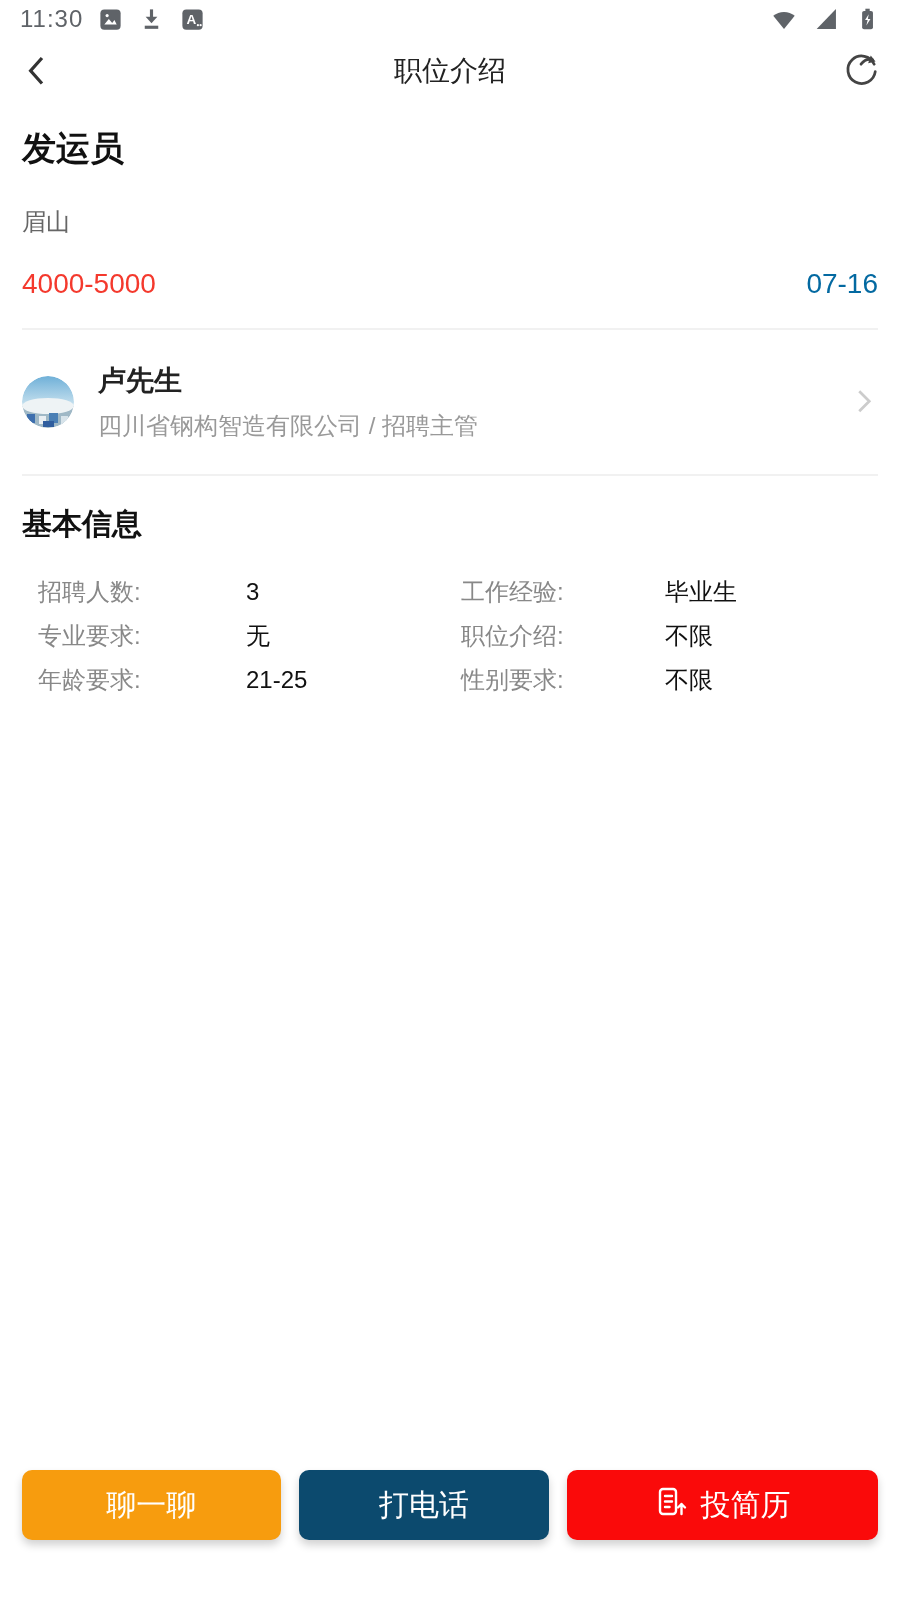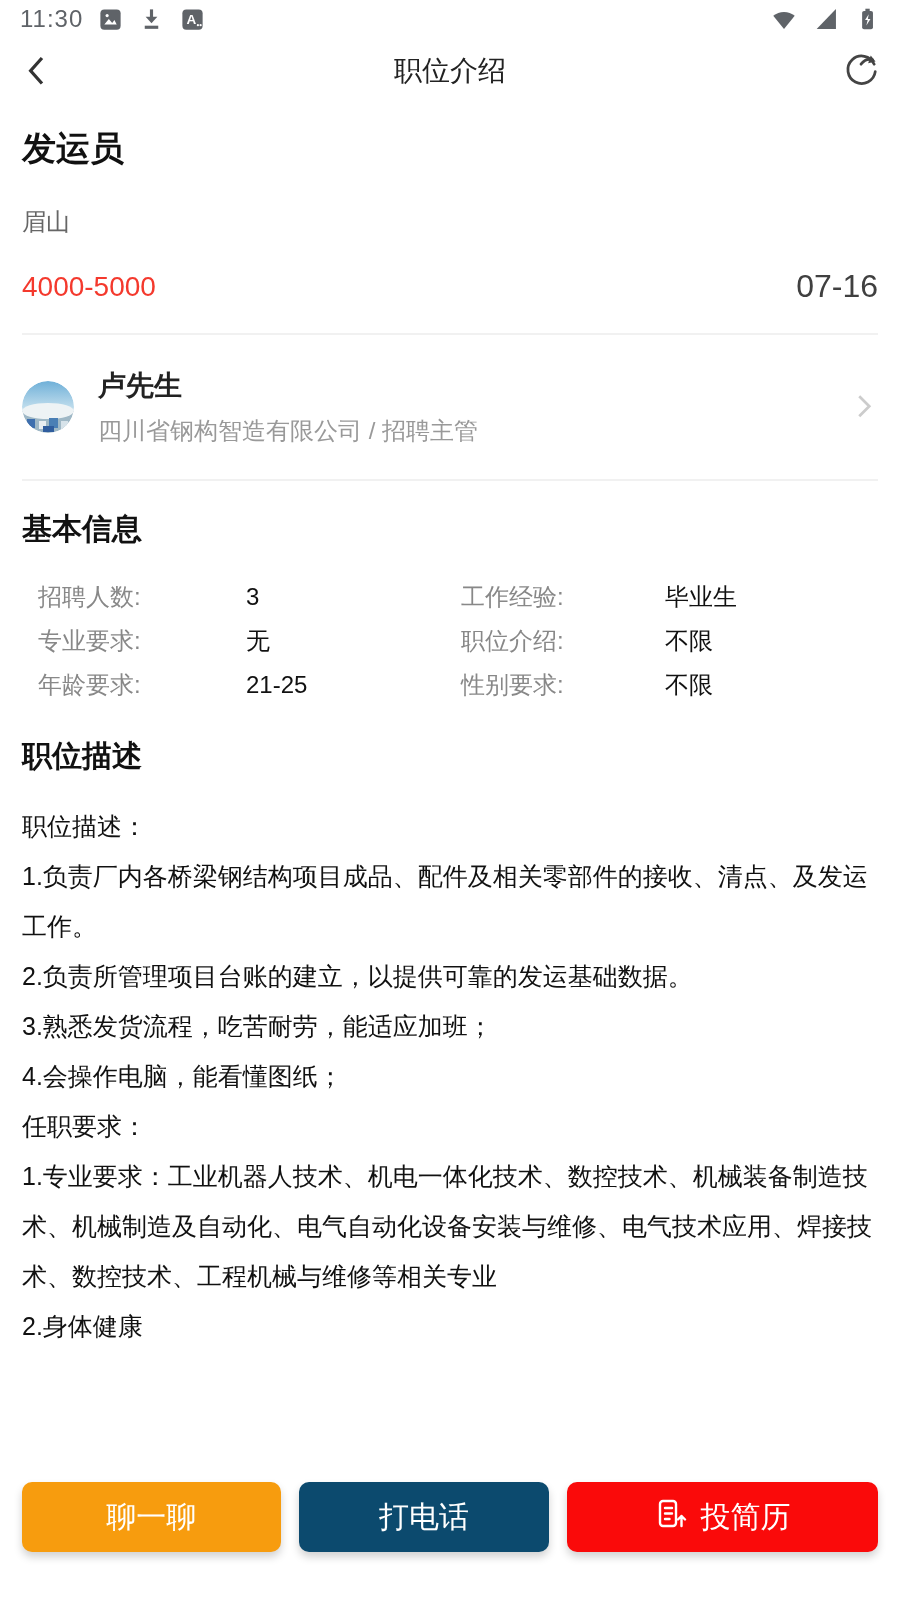--- a/index.html
+++ b/index.html
@@ -17,21 +17,21 @@
   .app-header { height:66px; display:flex; align-items:center; padding:0 20px; }
   .hdr-btn { width:48px; display:flex; align-items:center; background:none; border:none; cursor:pointer; }
   .hdr-btn.right { justify-content:flex-end; }
   .hdr-title { flex:1; text-align:center; font-size:28px; color:#222; }
 
   main { padding:0 22px; }
   .job-title { font-size:34px; font-weight:bold; color:#111; margin-top:22px; }
   .job-location { font-size:24px; color:#666; margin-top:34px; }
   .salary-row { display:flex; justify-content:space-between; align-items:center; margin-top:30px; }
   .salary { font-size:28px; color:#f4392d; }
-  .post-date { font-size:32px; color:#404040; }
+  .post-date { font-size:28px; color:#0369a1; }
   .divider { height:2px; background:#f1f1f1; border:none; }
   .divider.top { margin-top:28px; }
 
   
   .contact-card { display:flex; align-items:center; padding:32px 0; cursor:pointer; }
   .avatar { width:52px; height:52px; border-radius:50%; overflow:hidden; flex:none; }
   .contact-text { margin-left:24px; flex:1; }
   .contact-name { font-size:28px; font-weight:bold; color:#222; }
   .contact-company { font-size:24px; color:#999; margin-top:10px; }
   .chev { flex:none; }
@@ -43,21 +43,21 @@
                grid-template-columns:208px 215px 204px 1fr; row-gap:14px;
                font-size:24px; line-height:30px; }
   .info-label { color:#888; }
   .info-value { color:#111; }
 
   
   .desc-section { margin-top:36px; }
   .desc-body { margin-top:24px; font-size:25px; color:#111; line-height:50px; white-space:pre-line; }
 
   
-  footer { position:absolute; left:22px; right:22px; bottom:16px; display:flex; gap:18px; }
+  footer { position:absolute; left:22px; right:22px; bottom:28px; display:flex; gap:18px; }
   .action-btn { height:70px; border:none; border-radius:10px; color:#fff; font-size:30px;
                 display:flex; align-items:center; justify-content:center; gap:12px;
                 box-shadow:0 5px 9px rgba(0,0,0,0.18); cursor:pointer; font-family:inherit; }
   .btn-chat   { flex:258; background:#f79c0e; }
   .btn-call   { flex:250; background:#0c4a6e; }
   .btn-resume { flex:310; background:#fa0a0a; }
 </style>
 </head>
 <body>
 
@@ -183,31 +183,20 @@
         <span class="info-value">无</span>
         <span class="info-label">职位介绍:</span>
         <span class="info-value">不限</span>
         <span class="info-label">年龄要求:</span>
         <span class="info-value">21-25</span>
         <span class="info-label">性别要求:</span>
         <span class="info-value">不限</span>
       </div>
     </section>
 
-    <section class="desc-section">
-      <h2 class="section-title">职位描述</h2>
-      <div class="desc-body">职位描述：
-1.负责厂内各桥梁钢结构项目成品、配件及相关零部件的接收、清点、及发运工作。
-2.负责所管理项目台账的建立，以提供可靠的发运基础数据。
-3.熟悉发货流程，吃苦耐劳，能适应加班；
-4.会操作电脑，能看懂图纸；
-任职要求：
-1.专业要求：工业机器人技术、机电一体化技术、数控技术、机械装备制造技术、机械制造及自动化、电气自动化设备安装与维修、电气技术应用、焊接技术、数控技术、工程机械与维修等相关专业
-2.身体健康</div>
-    </section>
   </main>
 
   <footer>
     <button class="action-btn btn-chat">
       <span>聊一聊</span>
     </button>
     <button class="action-btn btn-call">
       <span>打电话</span>
     </button>
     <button class="action-btn btn-resume">

